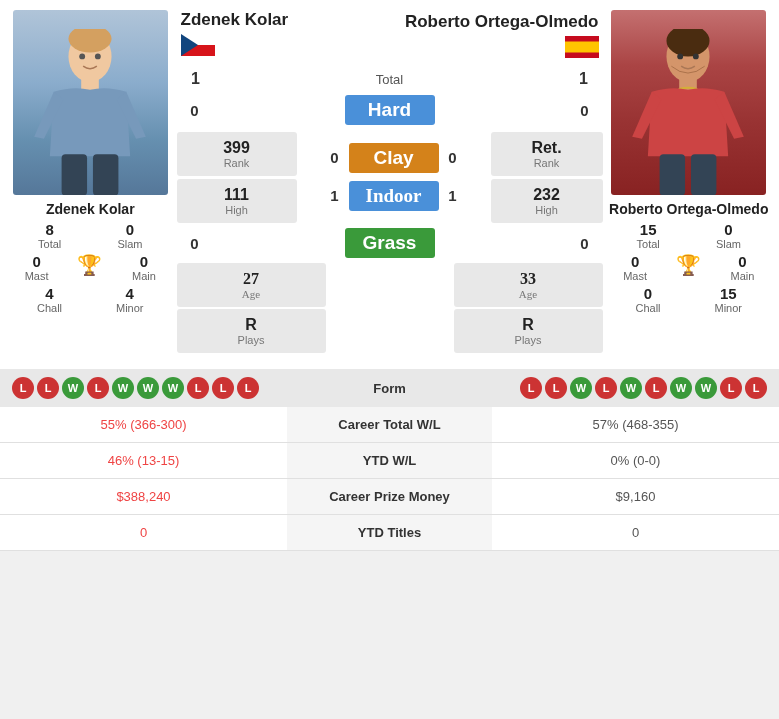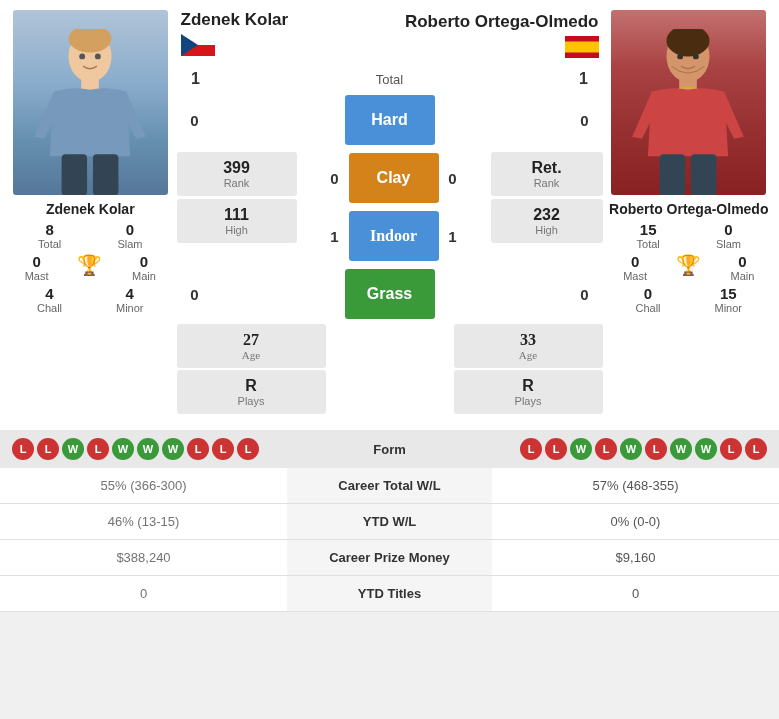--- a/index.html
+++ b/index.html
@@ -37,25 +37,25 @@
     }
 
     .stat-label {
       font-size: 11px;
       color: #666;
     }
 
     .surface-badge {
       width: 90px;
       text-align: center;
-      padding: 16px 10px;
+      padding: 4px 10px;
       border-radius: 3px;
       color: #fff;
       font-weight: bold;
-      font-size: 16px;
+      font-size: 19px;
     }
 
     .surface-hard { background: #4a90d9; }
     .surface-clay { background: #d4821a; }
     .surface-indoor { background: #4a90d9; font-family: Liberation Serif, serif; }
     .surface-grass { background: #3a9a3a; }
 
     
     .form-section {
       background: #e8e8e8;
@@ -110,21 +110,21 @@
     .stats-table .center-col {
       text-align: center;
       font-weight: bold;
       color: #333;
       background: #f5f5f5;
       width: 200px;
     }
 
     .stats-table .left-col {
       text-align: center;
-      color: #737373;
+      color: #ef4444;
       width: 280px;
     }
 
     .stats-table .right-col {
       text-align: center;
       color: #555;
       width: 280px;
     }
 
     
@@ -360,21 +360,21 @@
       </div>
 
       <div class="scores-and-surfaces">
 
         <div class="score-surface-row">
           <span style="font-size:15px; font-weight:bold; width:28px; text-align:center;">0</span>
           <span class="surface-badge surface-hard">Hard</span>
           <span style="font-size:15px; font-weight:bold; width:28px; text-align:center;">0</span>
         </div>
 
-        <div style="display:flex; gap:20px; align-items:flex-start;">
+        <div style="display:flex; gap:20px; align-items:center;">
 
           <div class="left-middle-stats">
             <div class="mstat-box">
               <div class="mstat-val">399</div>
               <div class="mstat-lbl">Rank</div>
             </div>
             <div class="mstat-box">
               <div class="mstat-val">111</div>
               <div class="mstat-lbl">High</div>
             </div>

